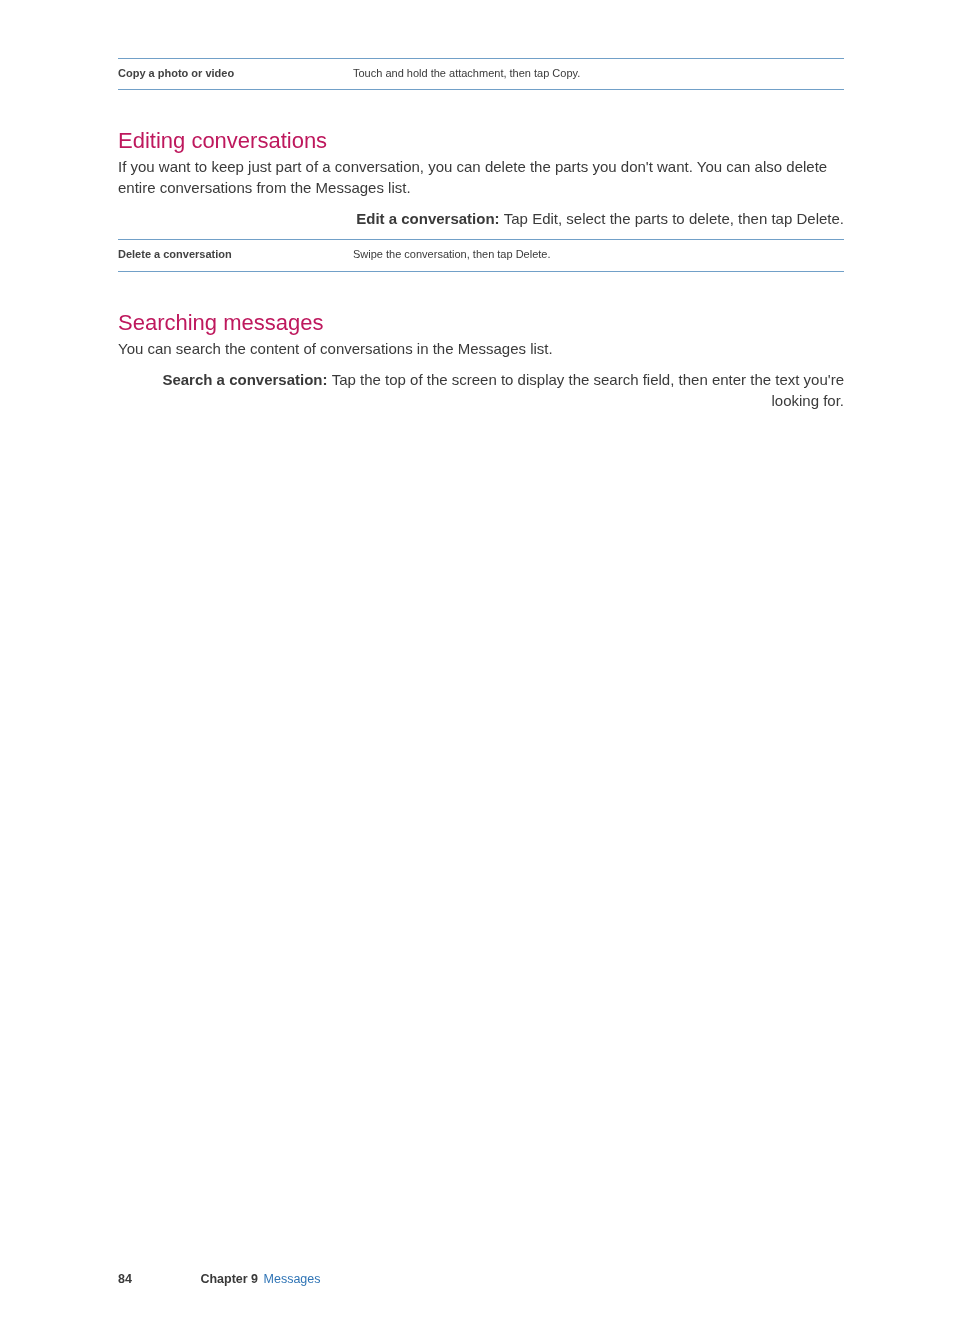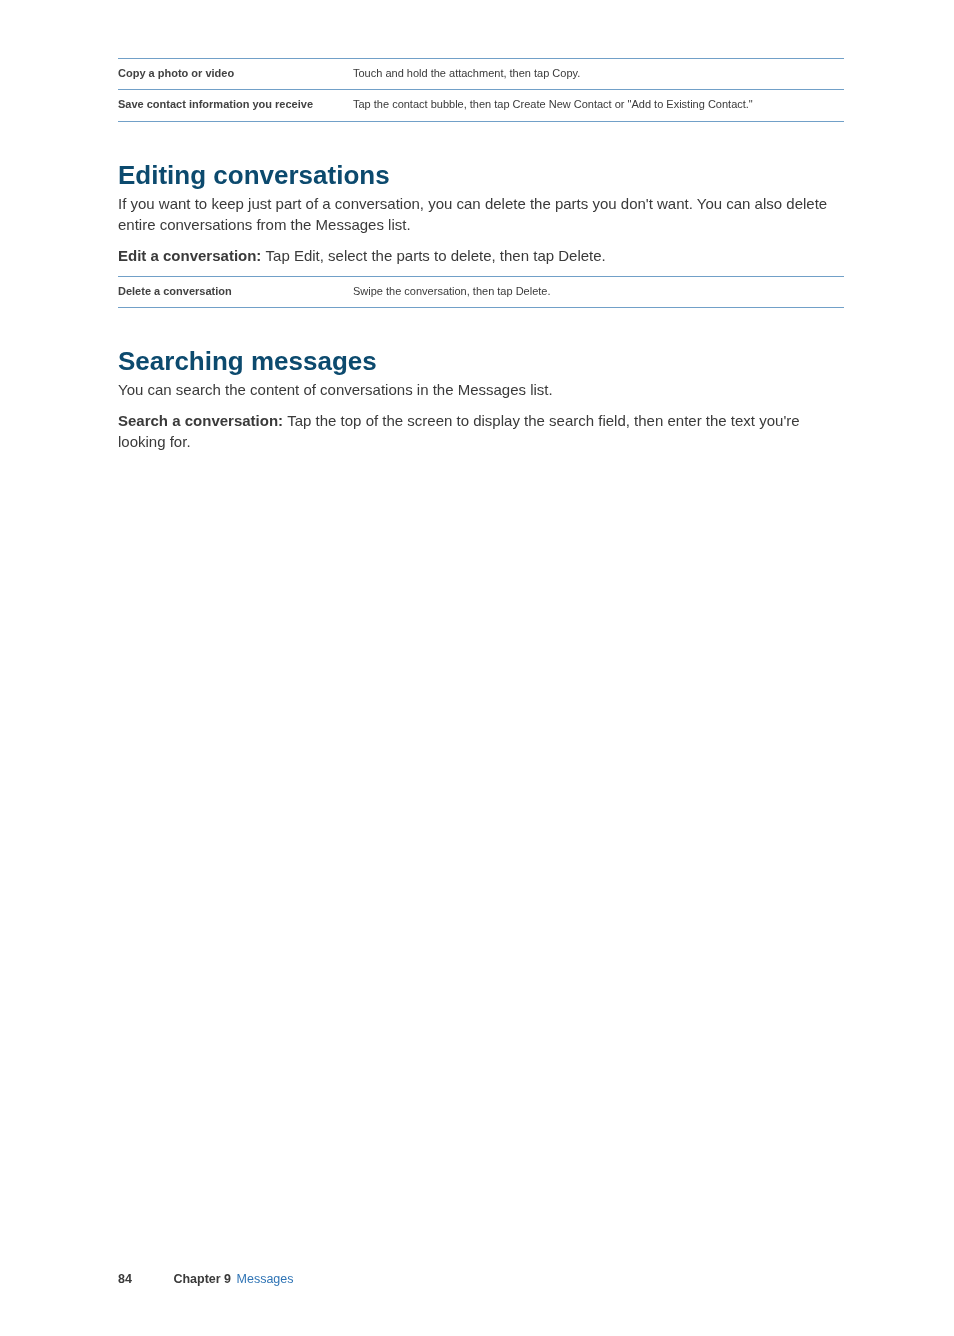--- a/index.html
+++ b/index.html
@@ -38,74 +38,72 @@
     table.info td.left {
       width: 235px;
       font-weight: 600;
       color: #424242;
       padding-right: 10px;
     }
     table.info td.right {
       color: #3a3a3a;
     }
     h2.section {
-      color: #0c4a6e;
-      font-size: 26px;
-      font-weight: 700;
+      color: #be185d;
+      font-size: 22px;
+      font-weight: 400;
       margin-top: 38px;
       margin-bottom: 2px;
     }
     p.body {
       font-size: 15px;
       line-height: 1.4;
       color: #3a3a3a;
       margin-bottom: 10px;
     }
     p.instruction {
       font-size: 15px;
       line-height: 1.4;
       color: #3a3a3a;
       margin-bottom: 10px;
+      text-align: right;
     }
     .bold-lead {
       font-weight: 600;
     }
     .footer {
       position: absolute;
       bottom: 50px;
       left: 118px;
       font-size: 12.5px;
       color: #3a3a3a;
     }
     .footer .pagenum {
       font-weight: 600;
       margin-right: 38px;
     }
     .footer .chapter-label {
       font-weight: 600;
+      margin-left: 27px;
     }
     .footer .chapter-name {
       color: #2f74b5;
       margin-left: 2px;
     }
   </style>
 </head>
 <body>
 
 <div class="page">
 
   <table class="info">
     <tbody>
         <tr>
       <td class="left">Copy a photo or video</td>
       <td class="right">Touch and hold the attachment, then tap Copy.</td>
-    </tr>
-    <tr>
-      <td class="left">Save contact information you receive</td>
-      <td class="right">Tap the contact bubble, then tap Create New Contact or "Add to Existing Contact."</td>
     </tr>
   </tbody>
     </table>
 
   <h2 class="section">Editing conversations</h2>
   <p class="body">If you want to keep just part of a conversation, you can delete the parts you don't want. You can also delete entire conversations from the Messages list.</p>
   <p class="instruction">
     <span class="bold-lead">Edit a conversation:  </span><span>Tap Edit, select the parts to delete, then tap Delete.</span>
   </p>
 

